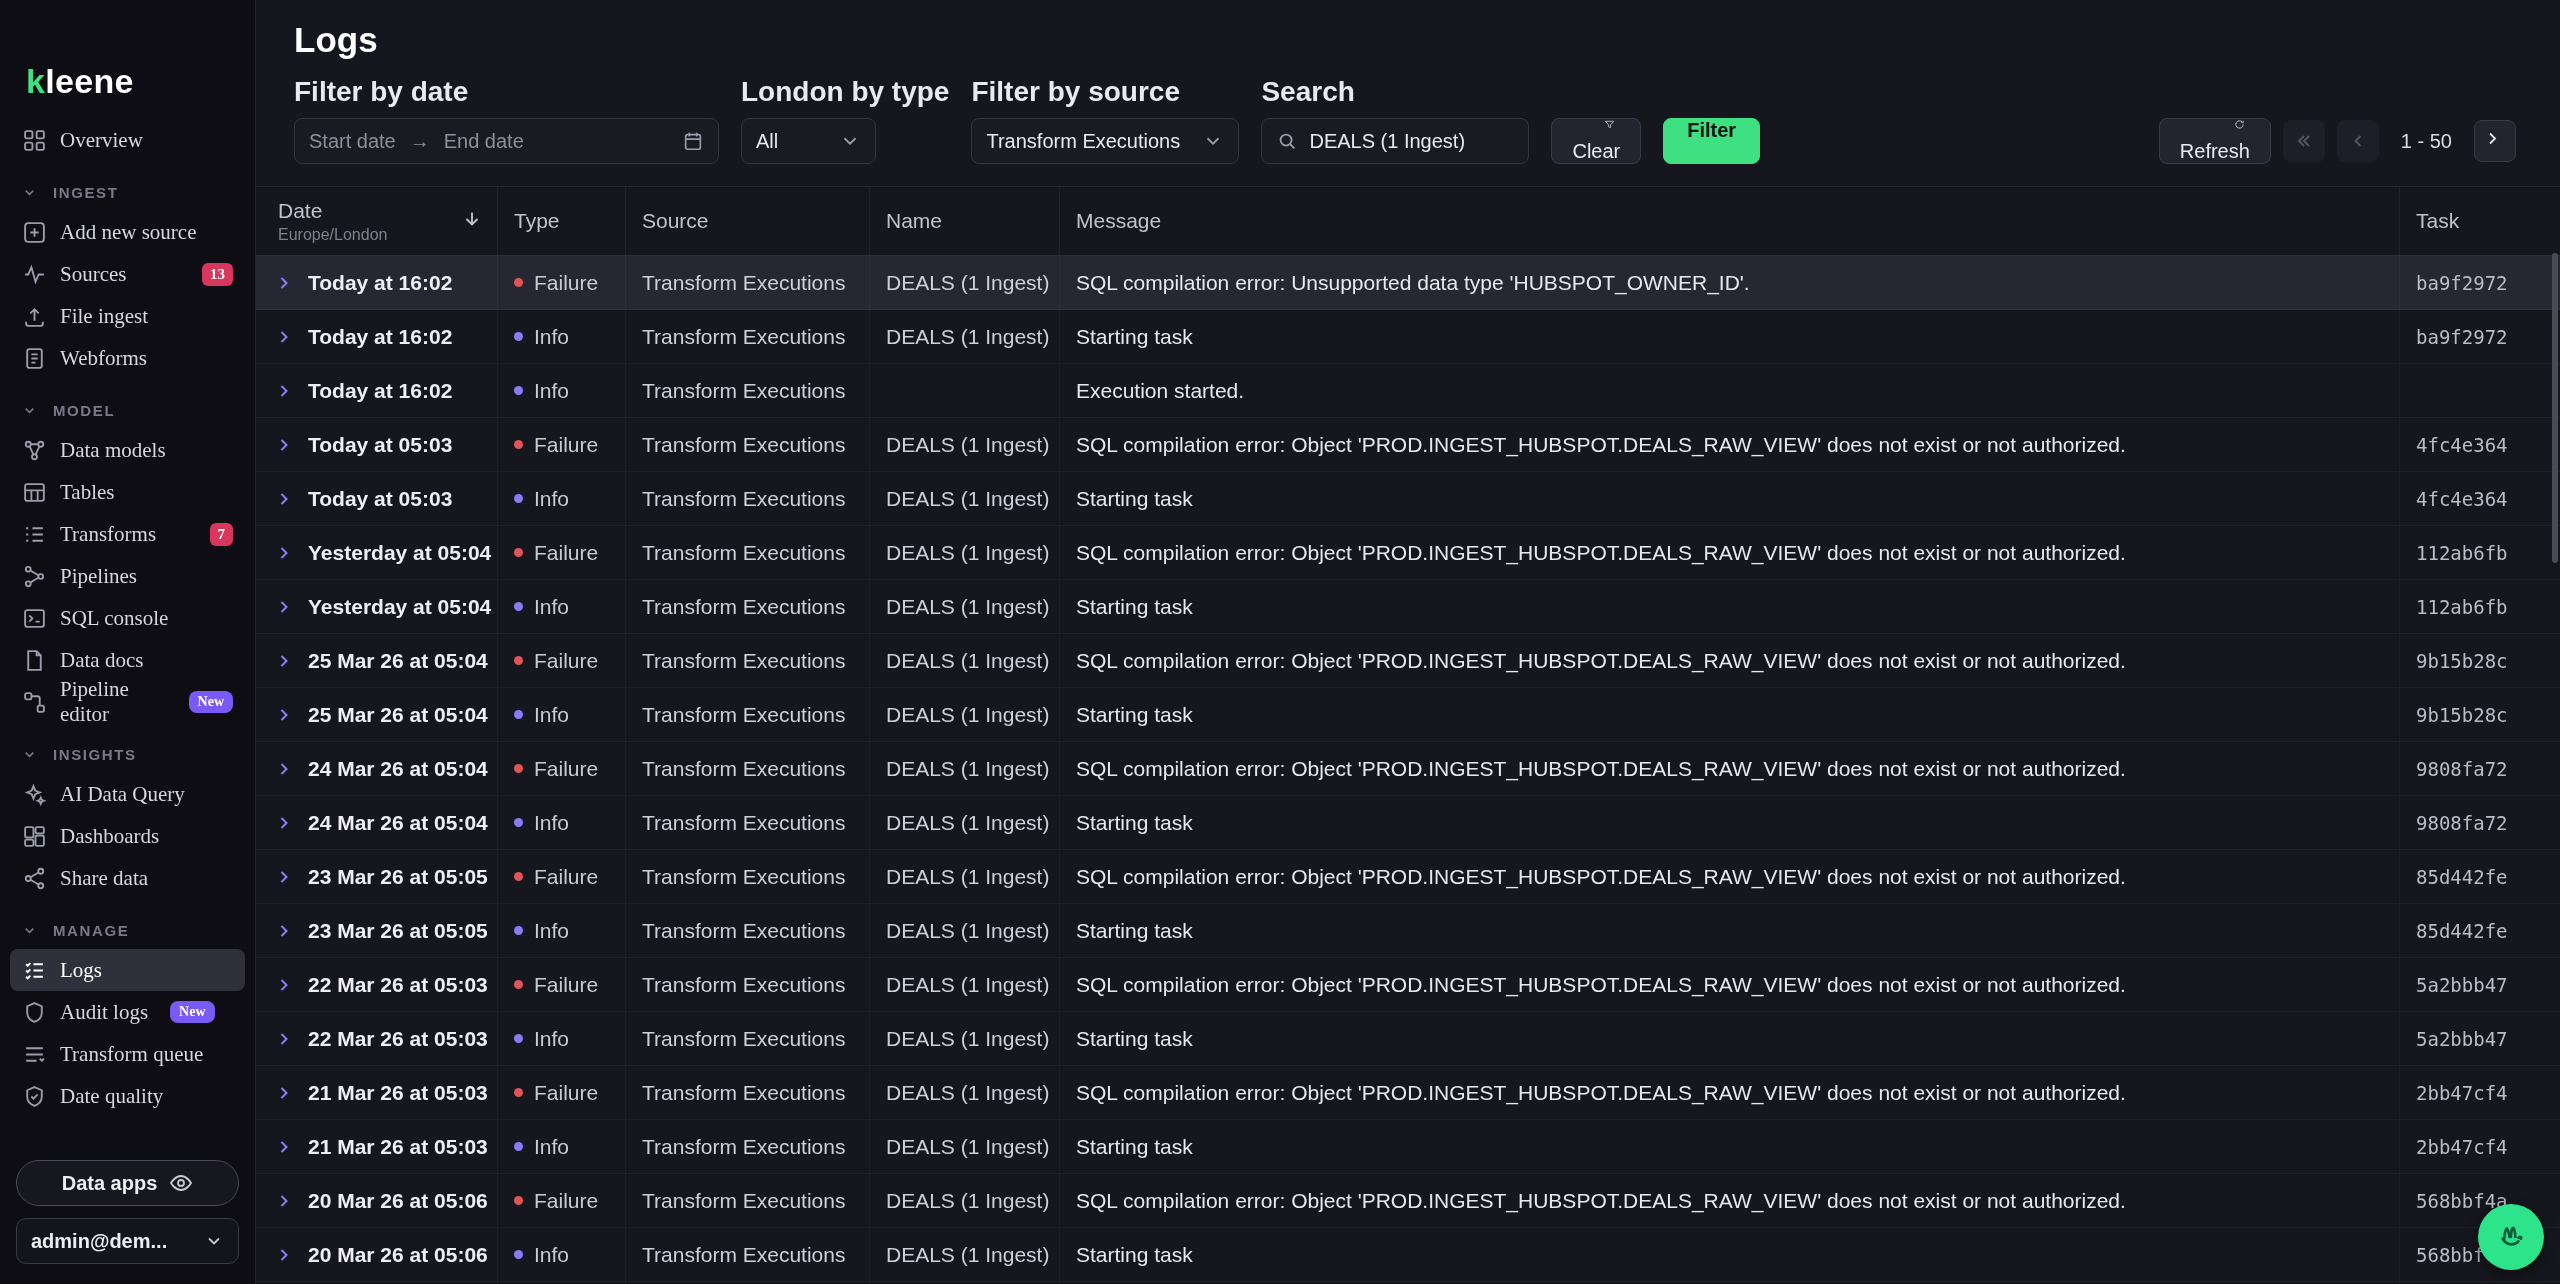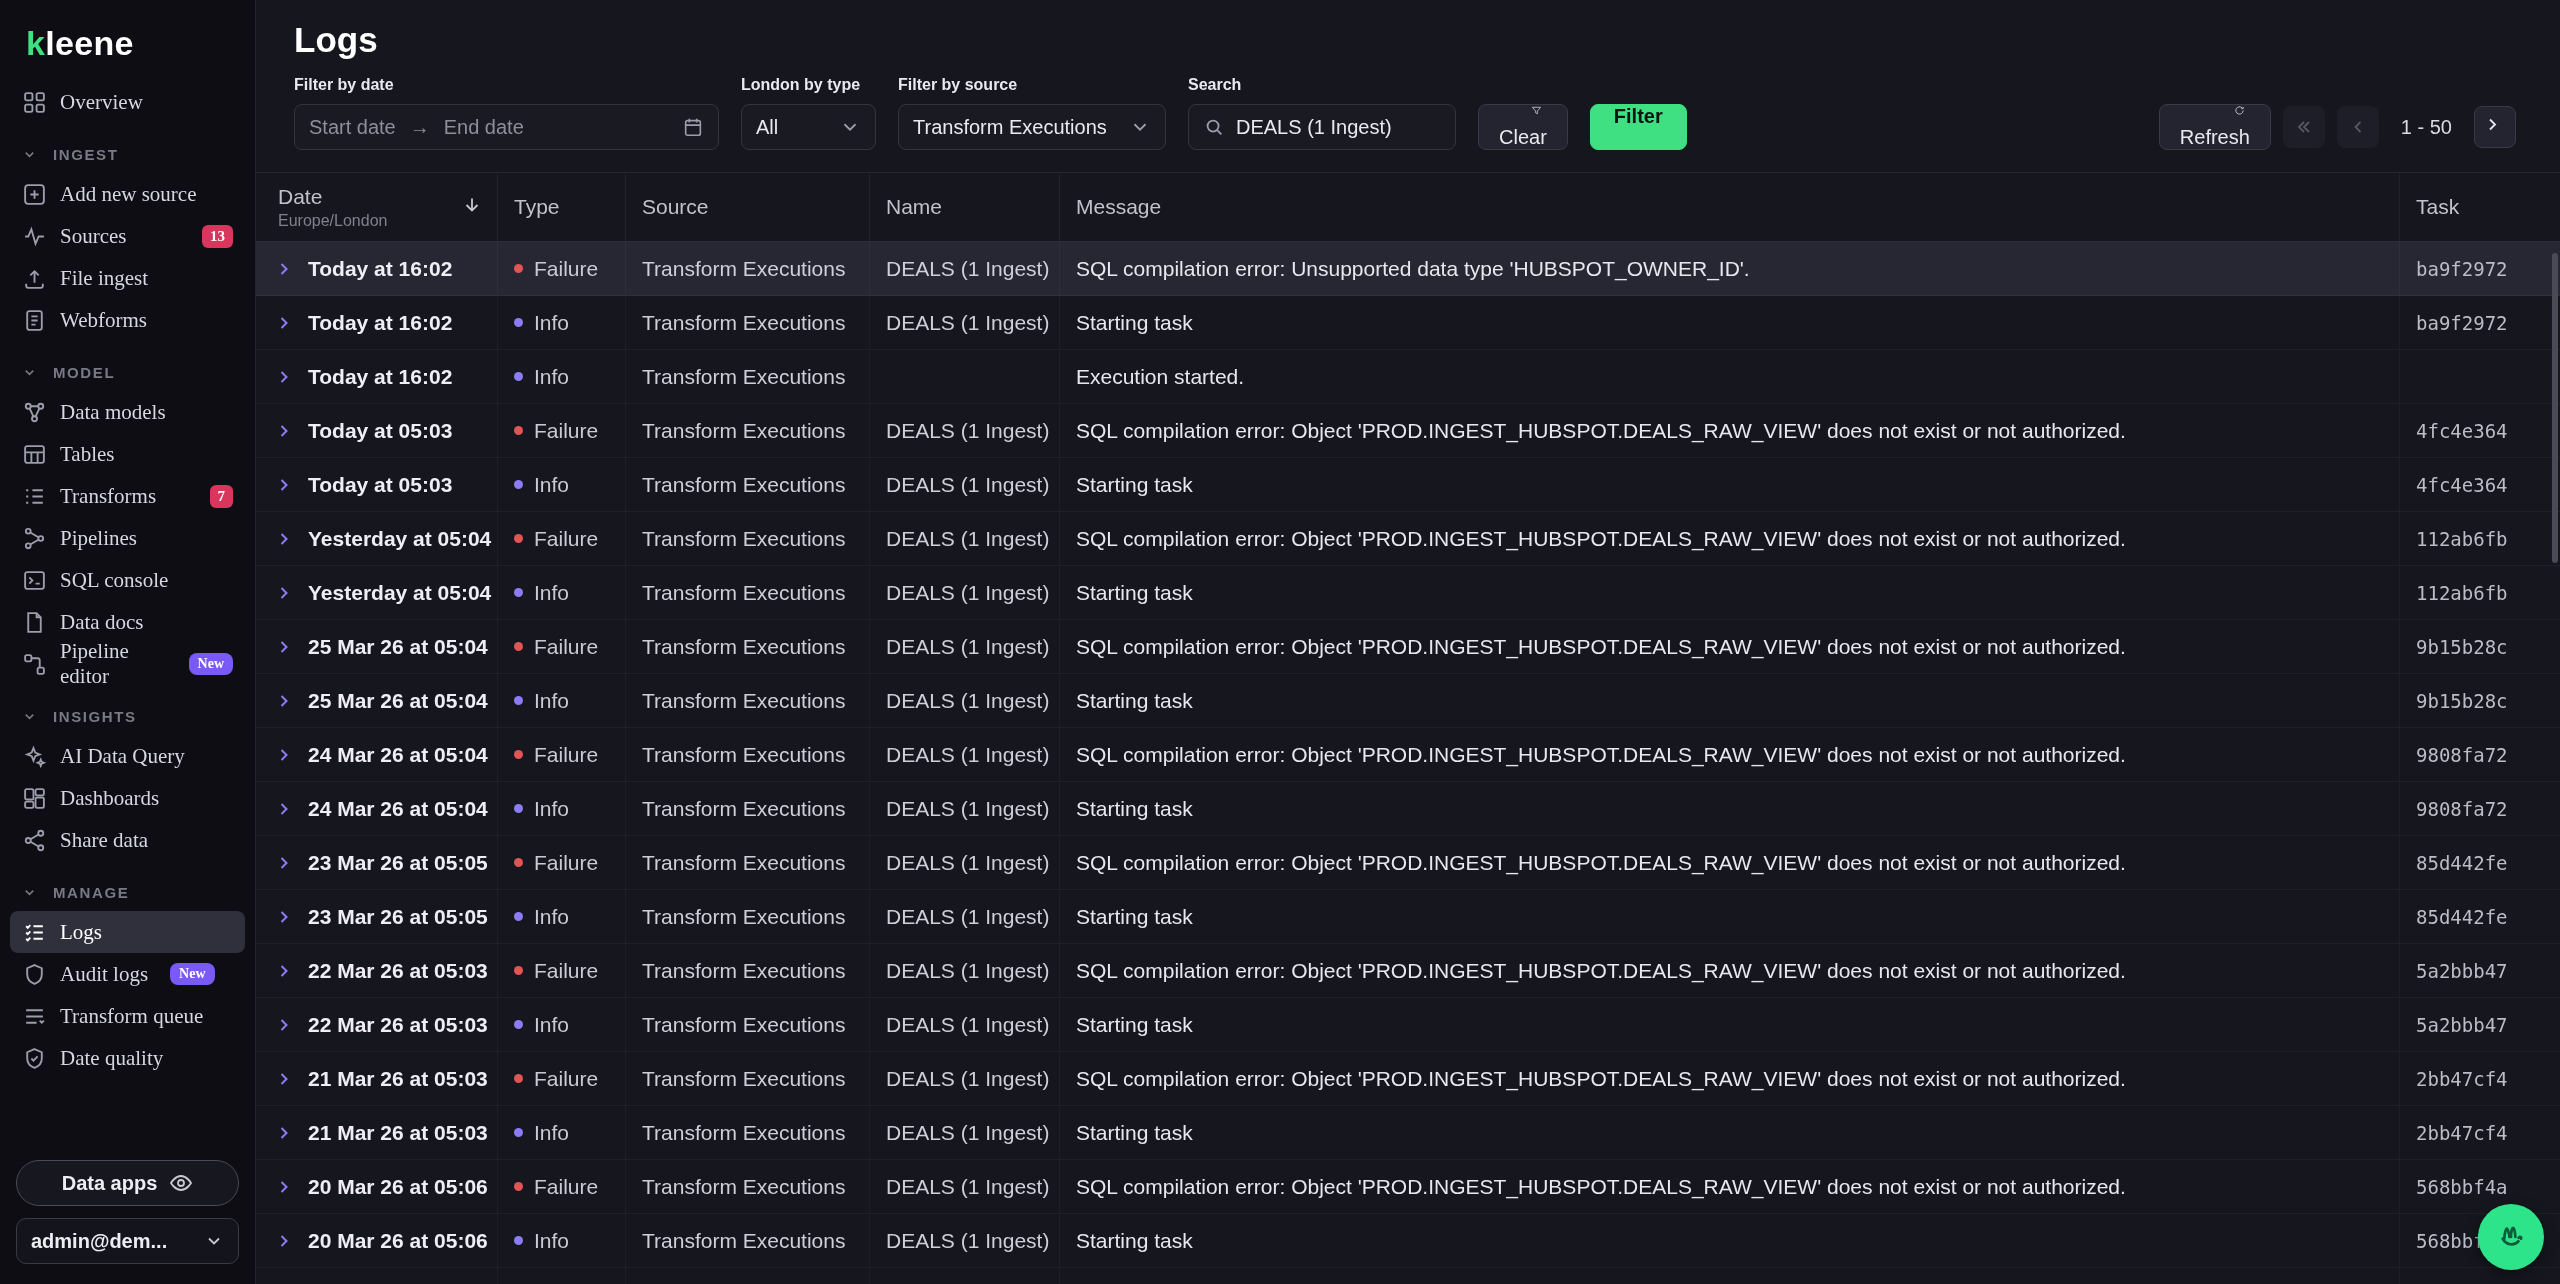--- a/index.html
+++ b/index.html
@@ -10,21 +10,21 @@
     font-family: "Liberation Sans", "DejaVu Sans", sans-serif;
   }
   .app { display: flex; width: 100%; height: 100%; position: relative; }
 
   
   .sidebar {
     width: 256px; min-width: 256px; height: 100%;
     background: #0d0d13; border-right: 1px solid #24242e;
     display: flex; flex-direction: column;
   }
-  .logo { padding: 24px 26px 16px; font-size: 34px; font-weight: bold; color: #ffffff; letter-spacing: .3px; cursor: pointer; }
+  .logo { padding: 24px 26px 16px; font-size: 34px; font-weight: bold; color: #ffffff; letter-spacing: .3px; cursor: pointer; margin-top: 38px; }
   .logo .logo-k { color: #3ee081; }
   .nav { flex: 1; display: flex; flex-direction: column; padding: 2px 10px; overflow: hidden; }
   .nav-item {
     display: flex; align-items: center; gap: 13px; height: 42px; flex: none;
     padding: 0 12px; border-radius: 8px; font-size: 21px; color: #d7d7e0; cursor: pointer; font-family: Liberation Serif, serif;
   }
   .nav-item svg { width: 25px; height: 25px; color: #9c9cac; flex: none; }
   .nav-item.selected { background: #30303c; color: #ffffff; }
   .nav-item.selected svg { color: #ffffff; }
   .nav-section {
@@ -55,21 +55,21 @@
     font-family: inherit;
   }
   .account svg { width: 20px; height: 20px; color: #c9c9d4; }
 
   
   .main { flex: 1; min-width: 0; display: flex; flex-direction: column; }
   .page-title { margin: 20px 0 0 38px; font-size: 35px; font-weight: bold; color: #ffffff; }
 
   .filters { display: flex; align-items: flex-end; gap: 22px; padding: 16px 44px 0 38px; }
   .fgroup { display: flex; flex-direction: column; gap: 10px; }
-  .flabel { font-size: 16px; font-weight: 600; color: #e9e9f0; }
+  .flabel { font-size: 28px; font-weight: 600; color: #e9e9f0; }
   .control {
     display: flex; align-items: center; height: 46px; background: #1a1a23;
     border: 1px solid #34343f; border-radius: 8px; font-size: 20px; color: #e9e9f0;
     padding: 0 14px; cursor: pointer;
   }
   .control svg { width: 22px; height: 22px; color: #9c9cac; flex: none; }
   .date-range { width: 425px; gap: 14px; }
   .date-range .cal { margin-left: auto; }
   .placeholder { color: #8e8e9c; }
   .arrow-sep { color: #8e8e9c; }

